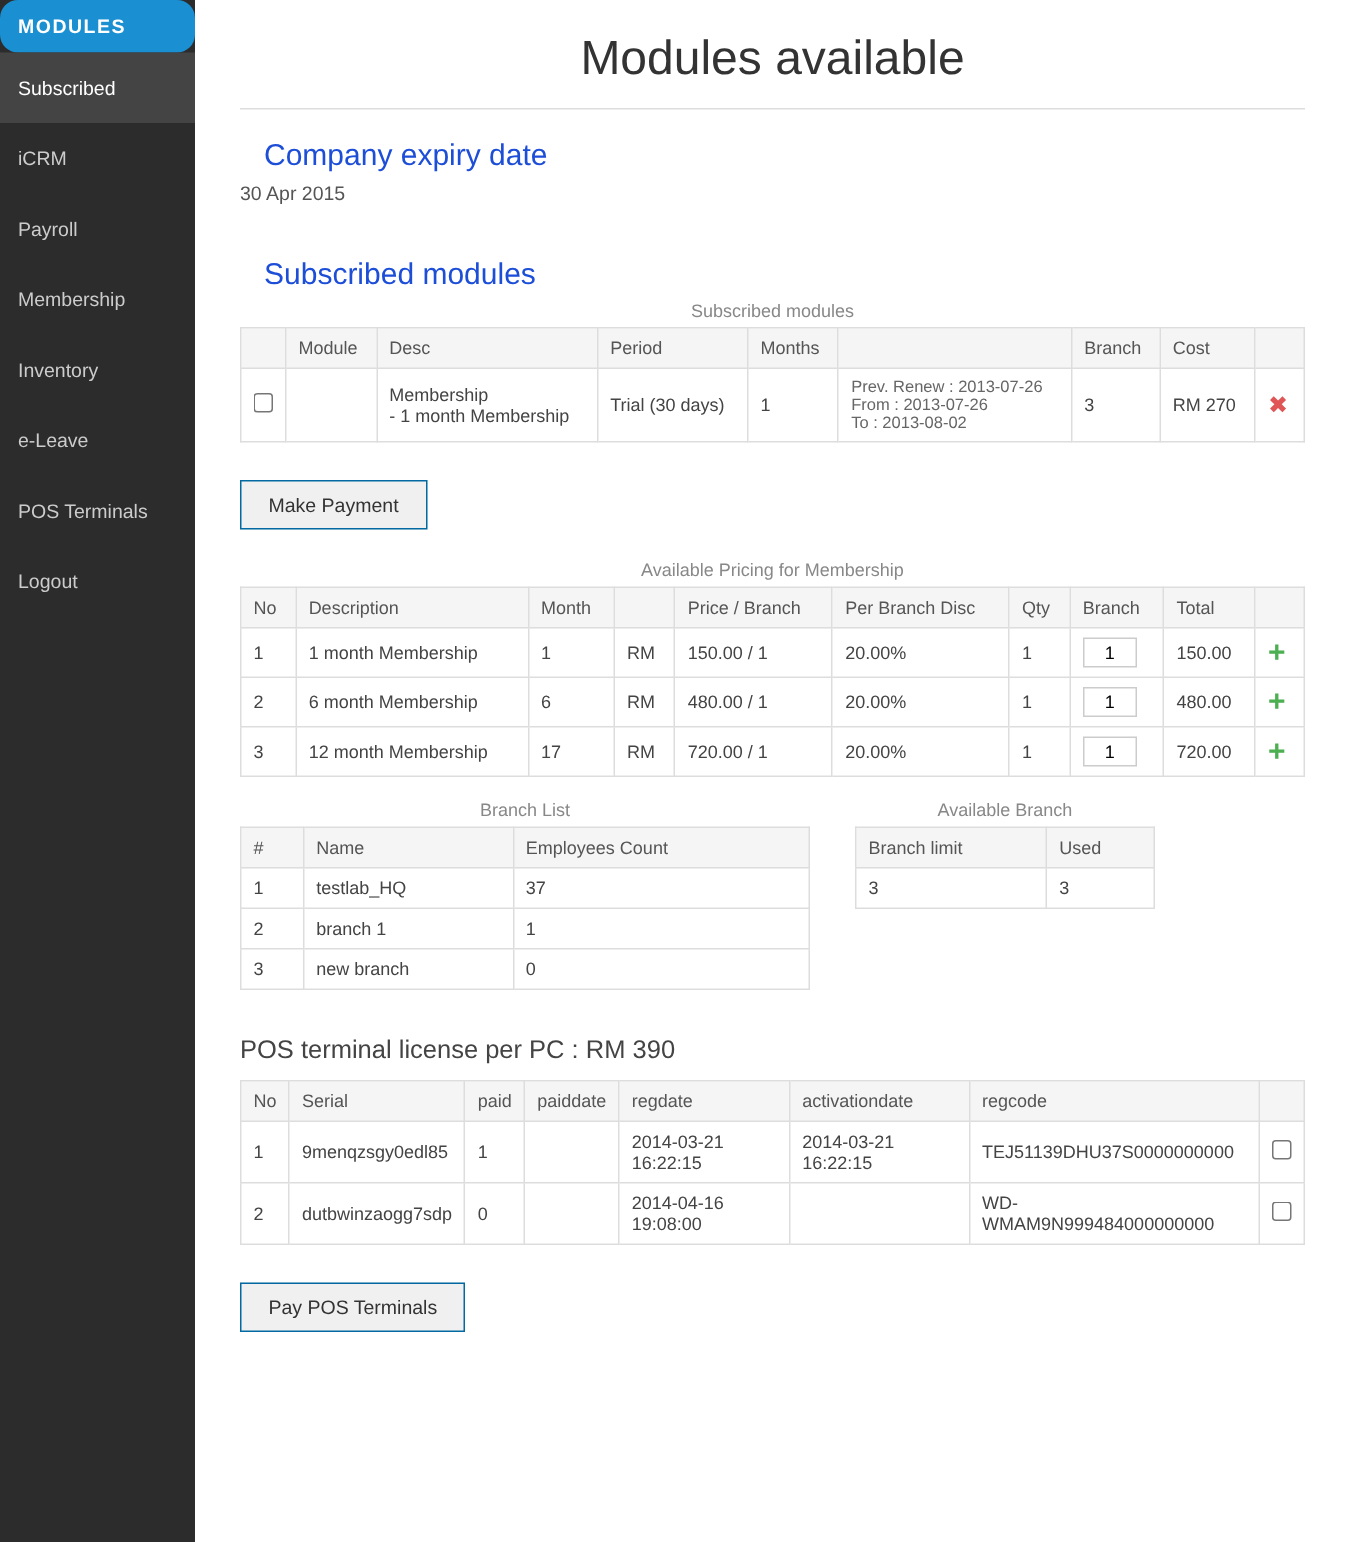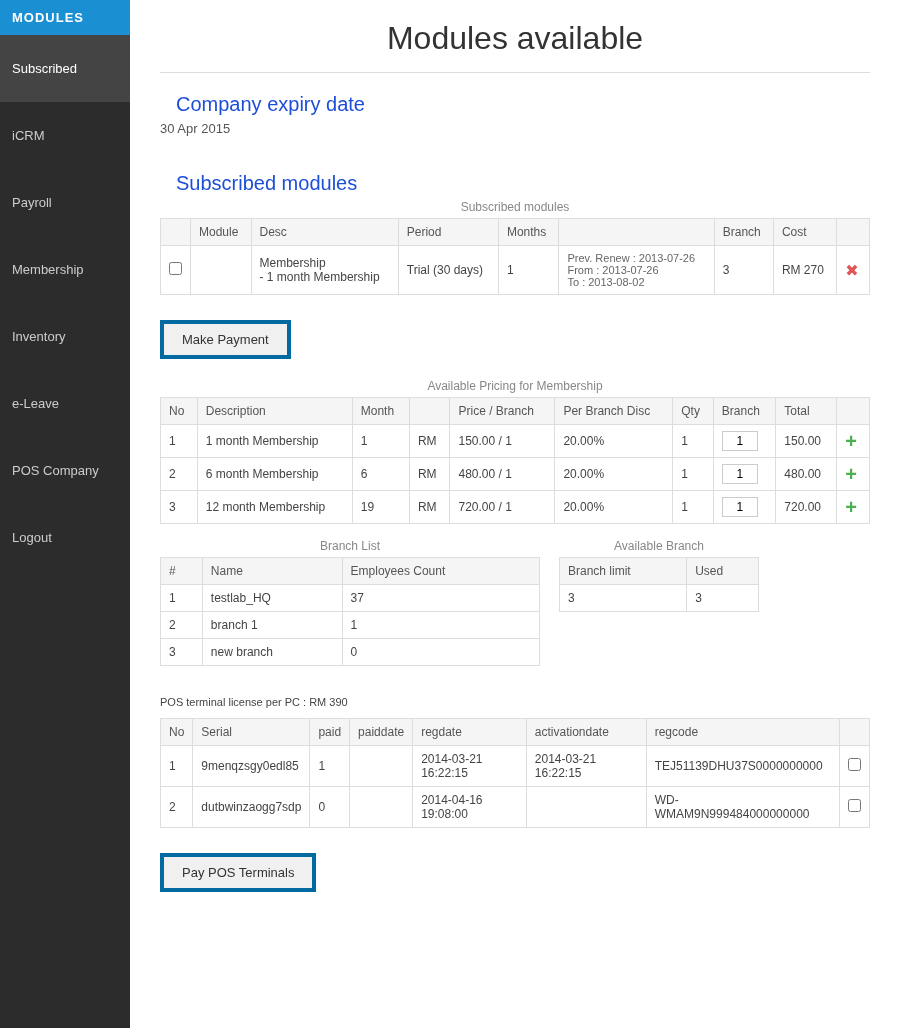--- a/index.html
+++ b/index.html
@@ -13,23 +13,24 @@
       color: #ccc;
       flex-shrink: 0;
     }
     #sidebar-header {
       background: #1a8fd1;
       color: #fff;
       font-weight: bold;
       font-size: 13px;
       padding: 10px 12px;
       letter-spacing: 1px;
+      border-radius: 12px;
     }
     .sidebar-item {
-      padding: 26px 12px;
+      padding: 16px 12px;
       cursor: pointer;
       color: #ccc;
       font-size: 13px;
     }
     .sidebar-item.active { background: #444; color: #fff; }
 
     
     #main {
       flex: 1;
       padding: 20px 30px;
@@ -105,59 +106,59 @@
     }
     .qty-input {
       width: 36px;
       border: 1px solid #ccc;
       padding: 2px 4px;
       font-size: 12px;
       text-align: center;
     }
     .make-payment-btn, .pay-pos-btn {
       background: #f0f0f0;
-      border: 4px solid #0369a1;
+      border: 1px solid #0369a1;
       padding: 8px 18px;
       font-size: 13px;
       cursor: pointer;
       color: #333;
       margin: 10px 0 20px 0;
     }
 
     
     .branch-container {
       display: flex;
-      gap: 19px;
+      gap: 30px;
       margin-bottom: 15px;
     }
     .branch-section { flex: 1; }
     .branch-section:first-child { max-width: 380px; }
     .branch-section:last-child { max-width: 200px; }
 
     .pos-license-text {
-      font-size: 11px;
+      font-size: 17px;
       color: #444;
       margin-bottom: 10px;
     }
 
     
     .renew-info { font-size: 11px; color: #666; }
   </style>
 </head>
 <body>
 
 <div id="sidebar">
   <div id="sidebar-header">MODULES</div>
   <div class="sidebar-item active">Subscribed</div>
   <div class="sidebar-item">iCRM</div>
   <div class="sidebar-item">Payroll</div>
   <div class="sidebar-item">Membership</div>
   <div class="sidebar-item">Inventory</div>
   <div class="sidebar-item">e-Leave</div>
-  <div class="sidebar-item">POS Company</div>
+  <div class="sidebar-item">POS Terminals</div>
   <div class="sidebar-item">Logout</div>
 </div>
 
 <div id="main">
   <h1 class="page-title">Modules available</h1>
 
   <h2 class="section-title">Company expiry date</h2>
   <div class="expiry-date">30 Apr 2015</div>
 
   <h2 class="section-title">Subscribed modules</h2>
@@ -242,21 +243,21 @@
       <td>480.00 / 1</td>
       <td>20.00%</td>
       <td>1</td>
       <td><input class="qty-input" type="text" value="1" style=""></td>
       <td>480.00</td>
       <td><button class="add-btn">+</button></td>
     </tr>
         <tr>
       <td>3</td>
       <td>12 month Membership</td>
-      <td>19</td>
+      <td>17</td>
       <td>RM</td>
       <td>720.00 / 1</td>
       <td>20.00%</td>
       <td>1</td>
       <td><input class="qty-input" type="text" value="1" style=""></td>
       <td>720.00</td>
       <td><button class="add-btn">+</button></td>
     </tr>
       </tbody>
   </table>

